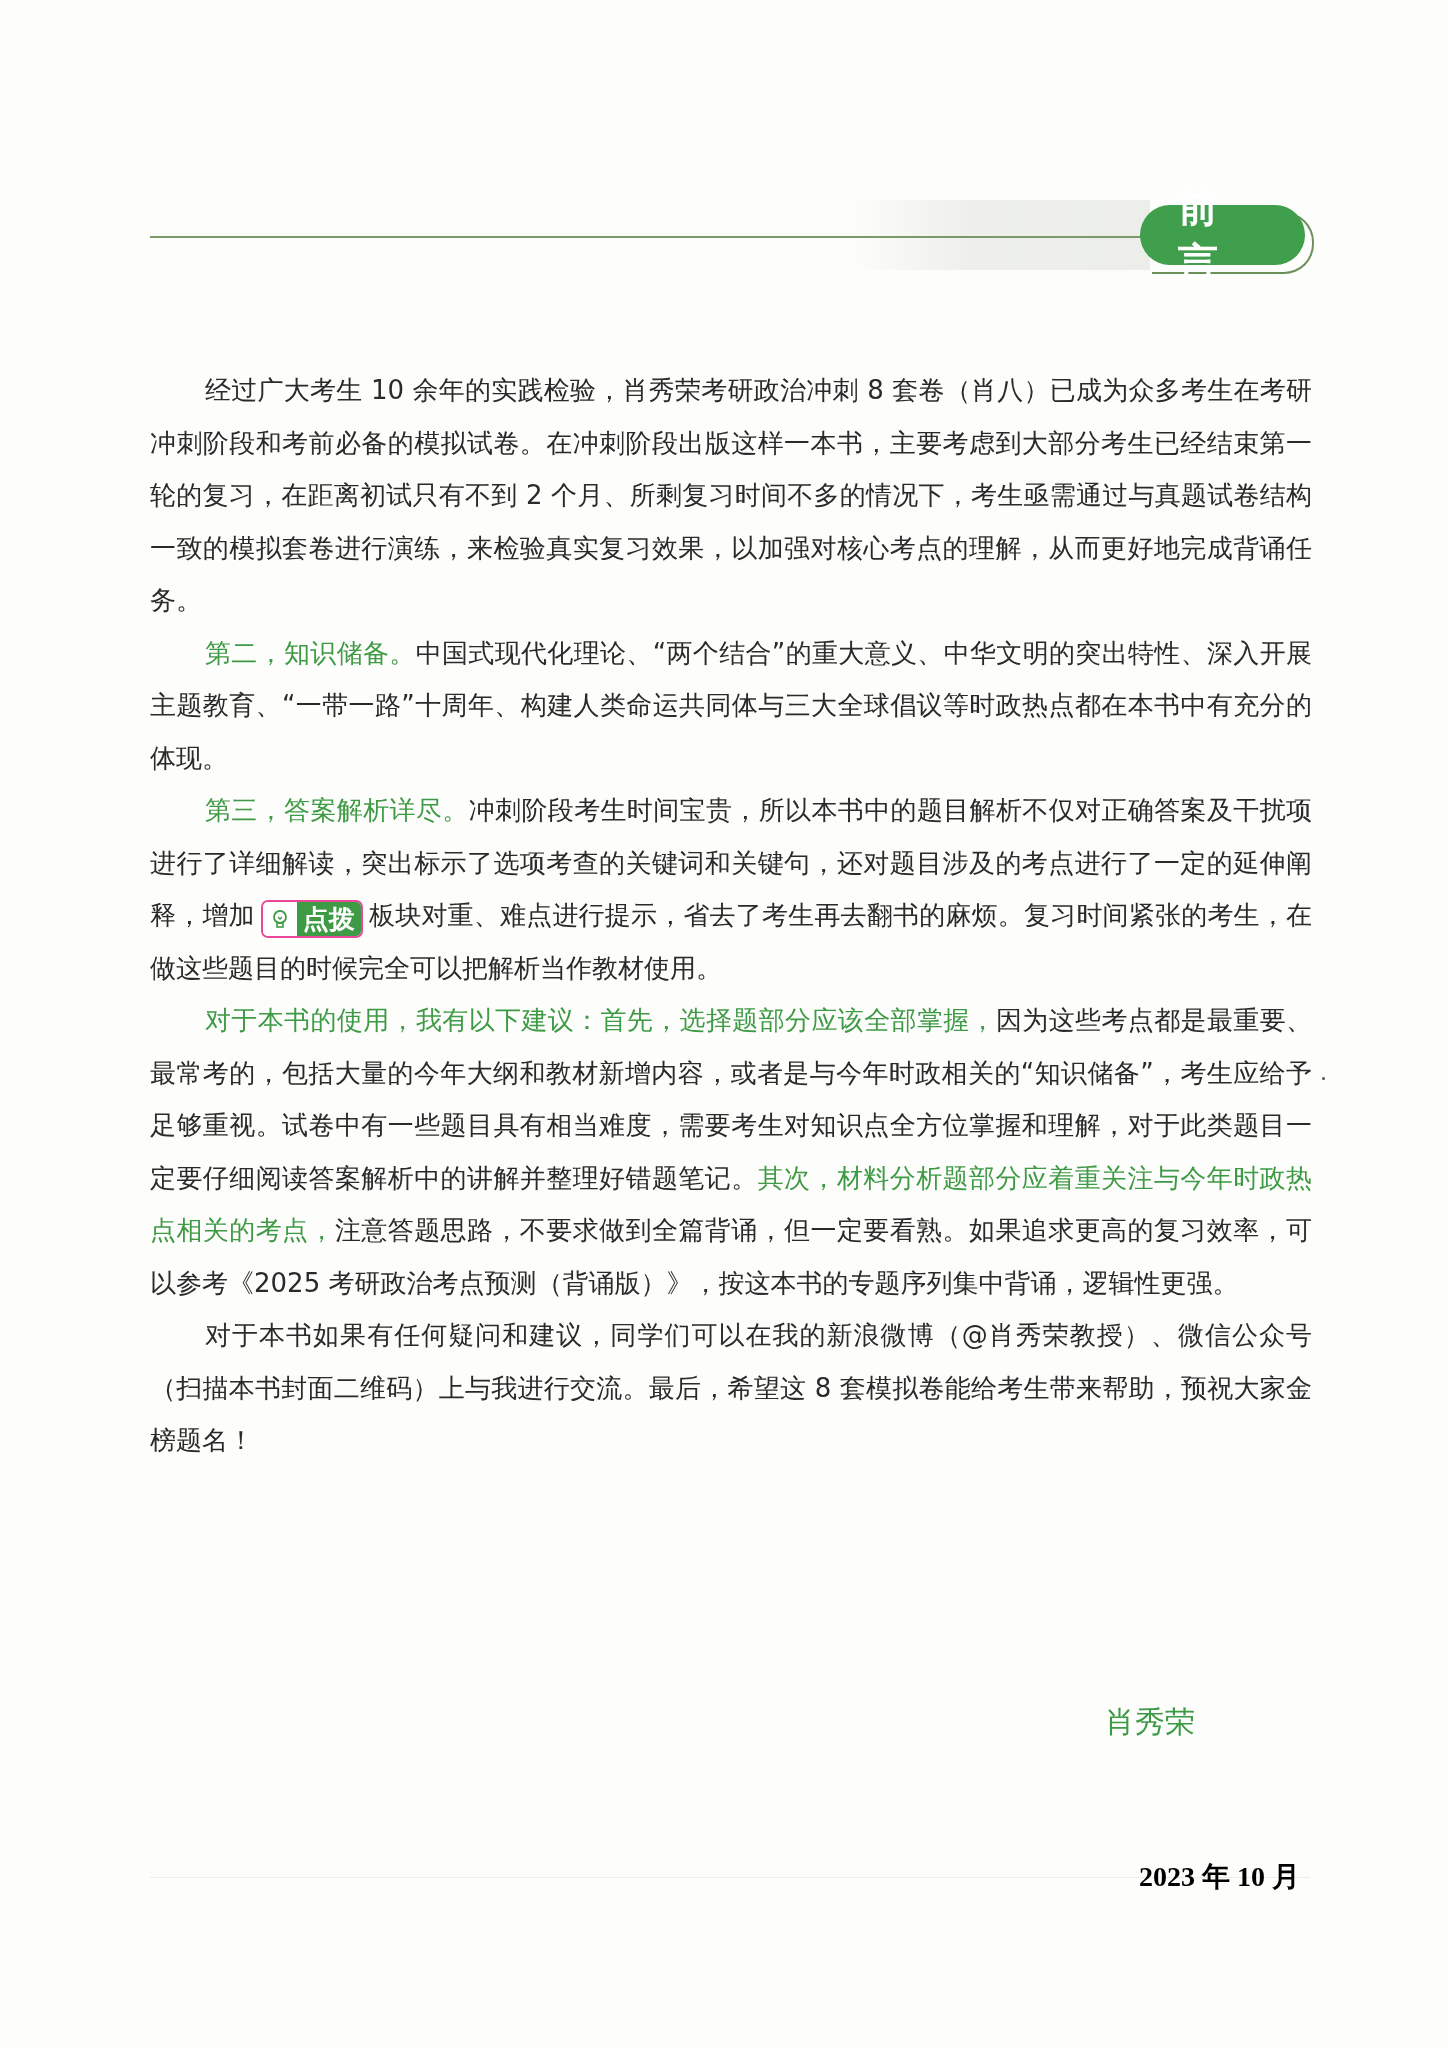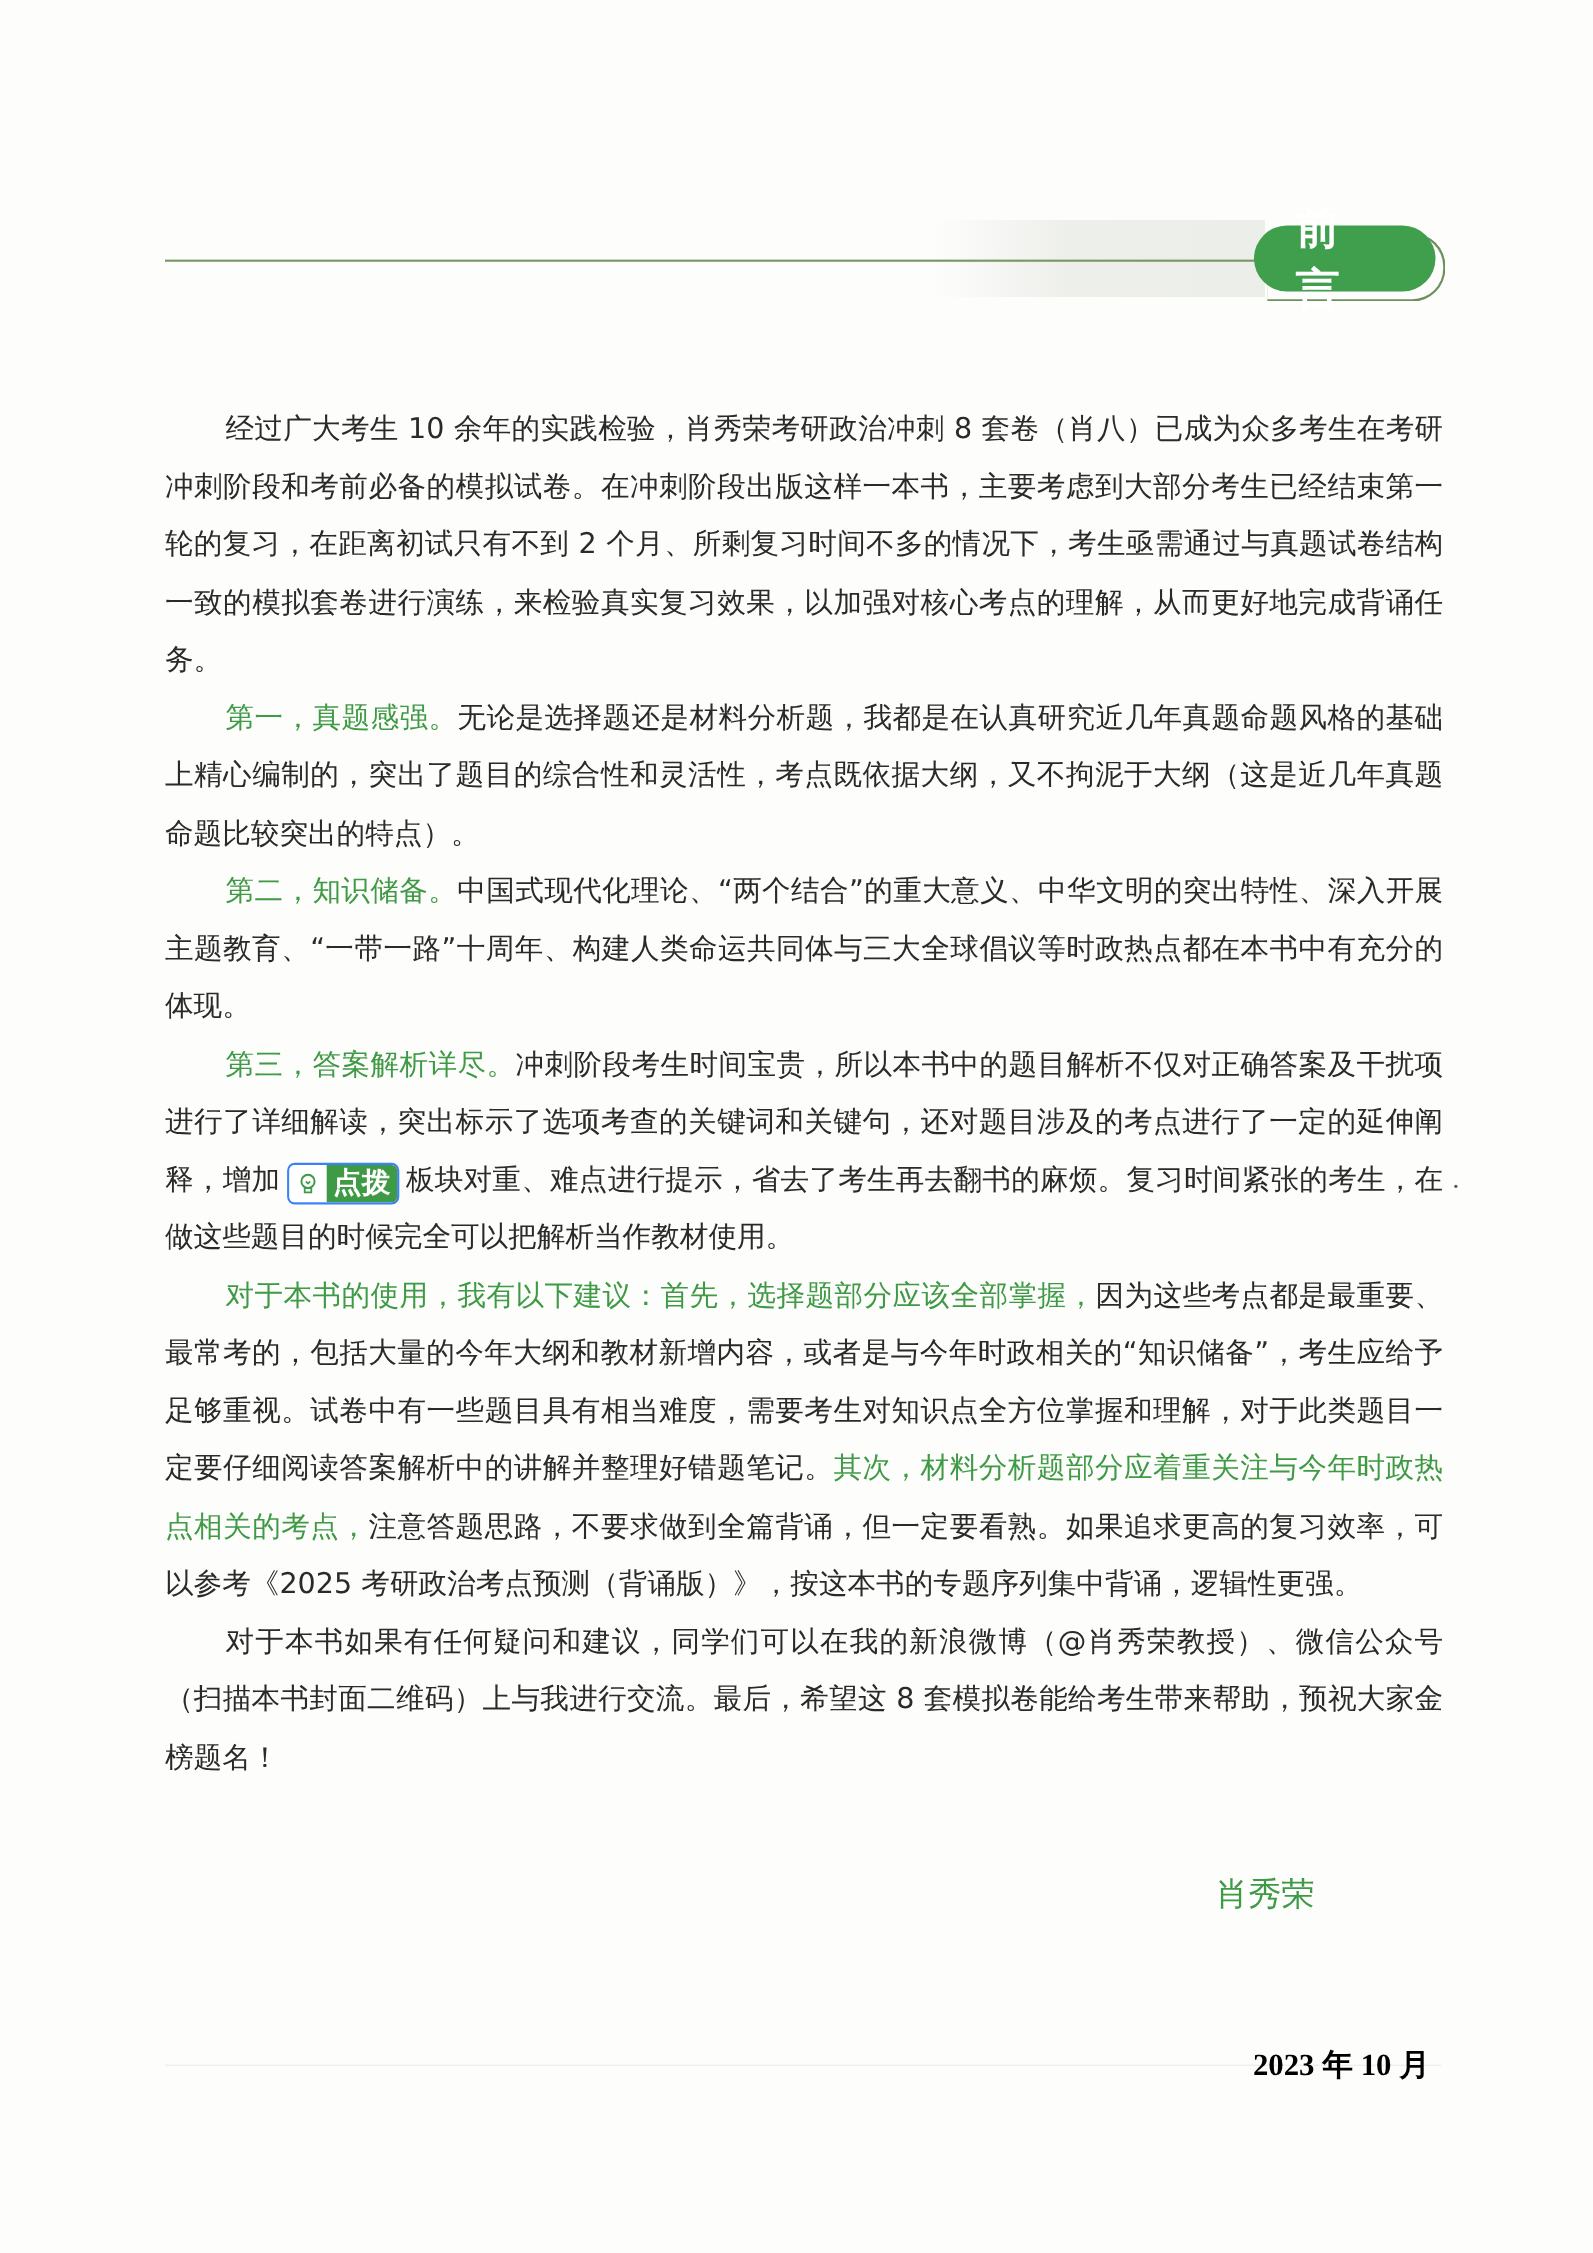--- a/index.html
+++ b/index.html
@@ -26,21 +26,21 @@
     color:#ffffff; font-size:40px; letter-spacing:26px; margin-left:38px; font-weight:bold;
   }
   .body-text {
     position:absolute; left:150px; top:364px; width:1162px;
     font-size:26px; line-height:52.5px; text-align:justify; text-justify:inter-character;
   }
   .para { margin:0; text-indent:55px; }
   .green { color:#3f9a45; }
   .hint-badge {
     display:inline-flex; align-items:center; height:34px; vertical-align:-6px;
-    border:2px solid #3b82f6; border-radius:7px; overflow:hidden; margin:0 6px; text-indent:0;
+    border:2px solid #ec4899; border-radius:7px; overflow:hidden; margin:0 6px; text-indent:0;
   }
   .hint-badge .bulb {
     width:34px; height:34px; background:#fff; display:flex; align-items:center; justify-content:center;
   }
   .hint-badge .label {
     background:#3f9a45; color:#fff; font-weight:bold; font-size:26px; padding:0 6px; line-height:34px; height:34px;
   }
   .signature {
     position:absolute; left:1040px; top:1702px; width:220px; text-align:center;
     color:#3f9a45; font-size:30px; font-family:"DejaVu Serif","Liberation Serif",serif;
@@ -61,21 +61,20 @@
 <div class="header-rule"></div>
 <div class="title-pill-back"></div>
 <div class="title-pill">
   <span>前 言</span>
 </div>
 
 <div class="body-text">
   <p class="para">经过广大考生 10 余年的实践检验，肖秀荣考研政治冲刺 8 套卷（肖八）已成为众多考生在考研冲刺阶段和考前必备的模拟试卷。在冲刺阶段出版这样一本书，主要考虑到大部分考生已经结束第一轮的复习，在距离初试只有不到 2 个月、所剩复习时间不多的情况下，考生亟需通过与真题试卷结构一致的模拟套卷进行演练，来检验真实复习效果，以加强对核心考点的理解，从而更好地完成背诵任务。</p>
 
 
-  <p class="para"><span class="green">第一，真题感强。</span><span>无论是选择题还是材料分析题，我都是在认真研究近几年真题命题风格的基础上精心编制的，突出了题目的综合性和灵活性，考点既依据大纲，又不拘泥于大纲（这是近几年真题命题比较突出的特点）。</span></p>
 
   <p class="para"><span class="green">第二，知识储备。</span><span>中国式现代化理论、“两个结合”的重大意义、中华文明的突出特性、深入开展主题教育、“一带一路”十周年、构建人类命运共同体与三大全球倡议等时政热点都在本书中有充分的体现。</span></p>
 
   <p class="para"><span class="green">第三，答案解析详尽。</span><span>冲刺阶段考生时间宝贵，所以本书中的题目解析不仅对正确答案及干扰项进行了详细解读，突出标示了选项考查的关键词和关键句，还对题目涉及的考点进行了一定的延伸阐释，增加</span><span class="hint-badge">
         <span class="bulb">
           <svg width="22" height="22" viewBox="0 0 22 22">
             <circle cx="11" cy="9" r="6" fill="none" stroke="#3f9a45" stroke-width="1.8"></circle>
             <rect x="8" y="15" width="6" height="4" fill="none" stroke="#3f9a45" stroke-width="1.6"></rect>
             <path d="M9 9 L11 11 L13 9" fill="none" stroke="#3f9a45" stroke-width="1.4"></path>
           </svg>

